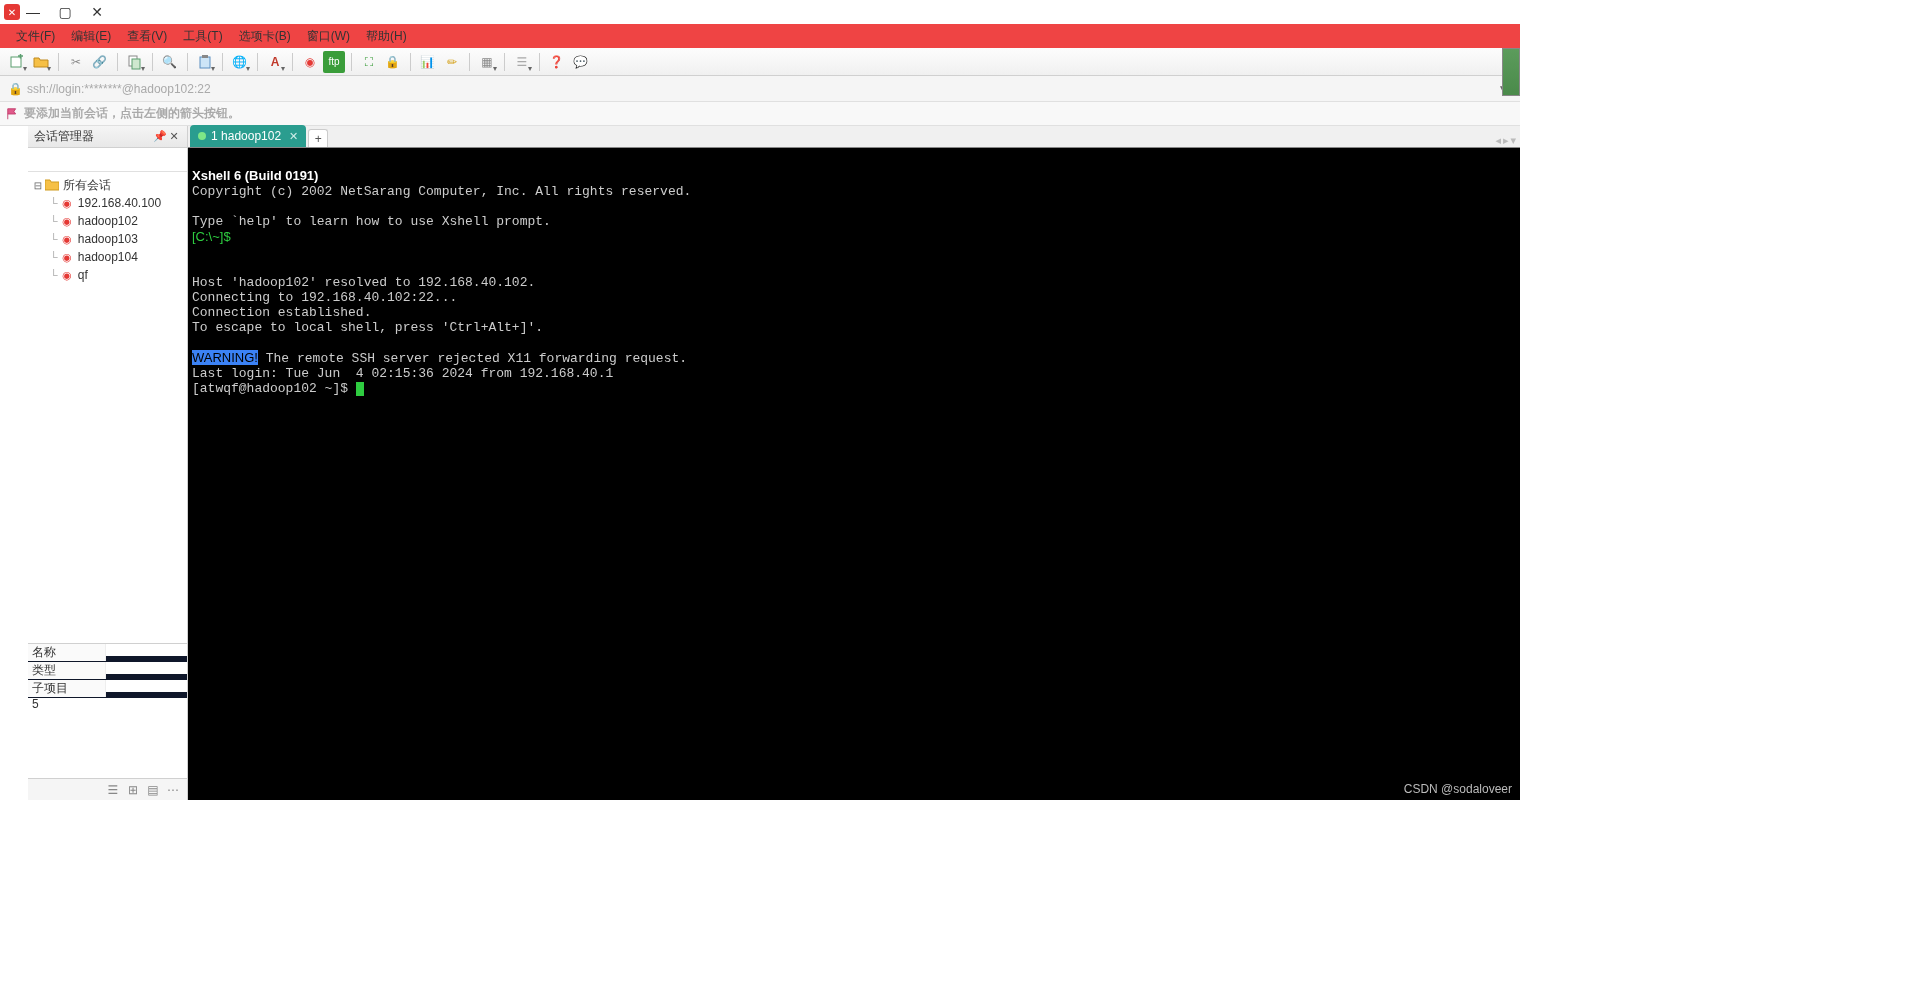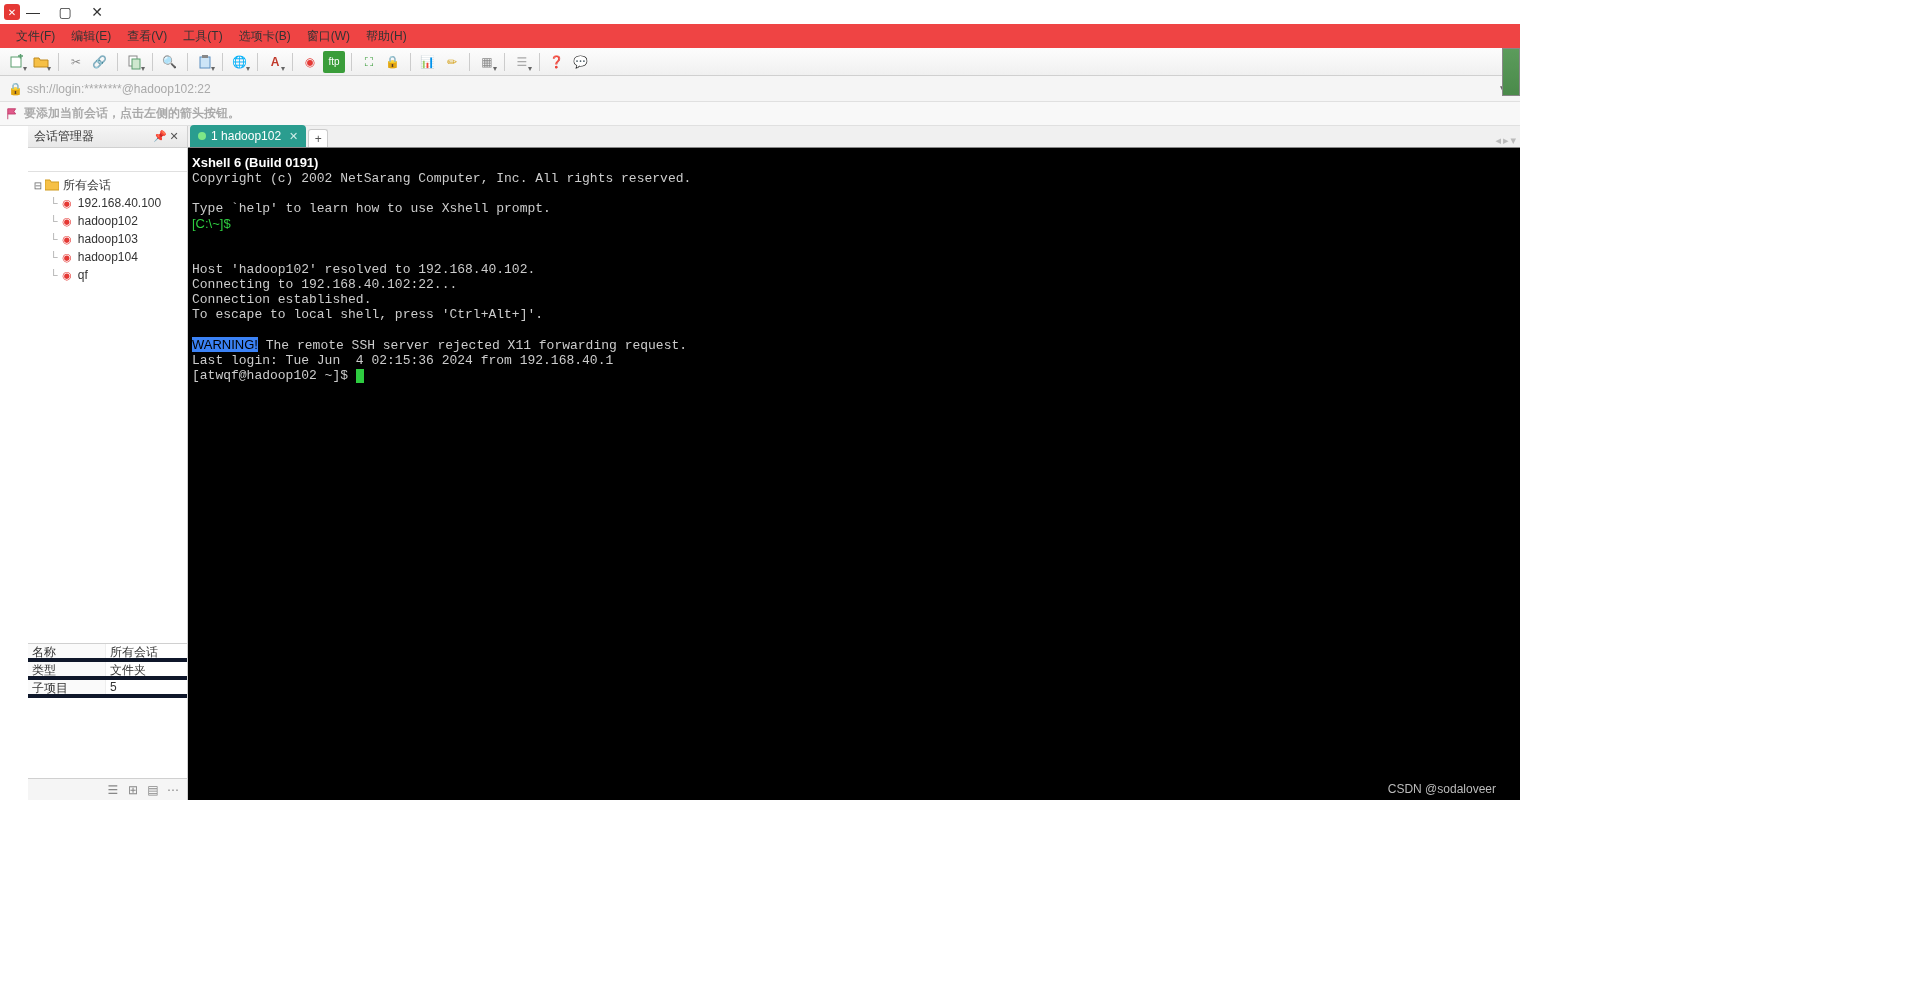--- a/index.html
+++ b/index.html
@@ -45,47 +45,47 @@
     .sidebar-search .mag { color: #888; font-size: 13px; padding: 0 4px; }
     .tree { flex: 1; overflow: auto; padding: 4px 0; }
     .tree-row { display: flex; align-items: center; height: 18px; padding: 0 4px; cursor: pointer; font-size: 12px; }
     .tree-toggle { width: 12px; text-align: center; color: #666; font-size: 10px; }
     .tree-indent { width: 18px; }
     .tree-icon { width: 16px; height: 14px; display: inline-flex; align-items: center; justify-content: center; margin-right: 3px; }
     .folder-icon { fill: #f6c046; stroke: #d09b1e; }
     .session-icon { color: #e53935; font-size: 11px; }
     .link-line { color: #aaa; font-size: 11px; margin-right: 1px; }
     .props { border-top: 1px solid #d0d0d0; }
-    .props-row { display: flex; height: 18px; border-bottom: 4px solid #0f172a; font-size: 12px; }
+    .props-row { display: flex; height: 18px; border-bottom: 6px solid #0f172a; font-size: 12px; flex-direction: column; }
     .props-row .k { width: 78px; padding: 0 4px; background: #fafafa; border-right: 1px solid #eee; }
     .props-row .v { flex: 1; padding: 0 4px; }
     .props-blank { height: 80px; }
     .sidebar-footer { height: 22px; display: flex; align-items: center; justify-content: flex-end; gap: 4px; padding: 0 6px; border-top: 1px solid #d0d0d0; background: #f5f5f5; }
     .sf-btn { width: 16px; height: 16px; display: flex; align-items: center; justify-content: center; cursor: pointer; }
     
     
     .content { flex: 1; display: flex; flex-direction: column; min-width: 0; }
     .tabstrip { height: 22px; display: flex; align-items: flex-end; background: #f0f0f0; border-bottom: 1px solid #888; padding-left: 2px; }
     .tab { height: 22px; display: flex; align-items: center; padding: 0 8px; background: #2a9d8f; color: #fff; font-size: 12px; border-top-left-radius: 4px; border-top-right-radius: 4px; margin-right: 2px; cursor: pointer; }
     .tab .dot { width: 8px; height: 8px; border-radius: 50%; background: #7ee787; margin-right: 5px; }
     .tab .close { margin-left: 8px; font-size: 11px; color: #d0eee9; }
     .newtab { width: 20px; height: 18px; background: #fff; border: 1px solid #ccc; border-bottom: none; display: flex; align-items: center; justify-content: center; cursor: pointer; color: #555; border-top-left-radius: 3px; border-top-right-radius: 3px;}
     .tabstrip-nav { margin-left: auto; display: flex; gap: 2px; padding-right: 4px; color: #bbb; }
     .tabstrip-nav span { cursor: pointer; font-size: 11px; }
-    .terminal { flex: 1; background: #000; color: #ccc; font-family: "Consolas", "Courier New", monospace; font-size: 13px; line-height: 15px; padding: 7px 4px; overflow: auto; white-space: pre; }
+    .terminal { flex: 1; background: #000; color: #ccc; font-family: "Consolas", "Courier New", monospace; font-size: 13px; line-height: 15px; padding: 20px 4px; overflow: auto; white-space: pre; }
     .t-bold { font-weight: bold; color: #fff; }
     .t-green { color: #2ecc40; }
     .t-bg-white { background: #3b82f6; color: #000; }
     .cursor { display: inline-block; width: 8px; height: 14px; background: #2ecc40; vertical-align: middle; }
     
     
     .right-edge { position: absolute; right: 0; top: 48px; width: 18px; height: 48px; background: linear-gradient(#5c9c5c,#4a8a4a); border: 1px solid #888; }
     
     
-    .watermark { position: absolute; right: 24px; bottom: 4px; color: #bbb; font-size: 12px; }
+    .watermark { position: absolute; right: 8px; bottom: 4px; color: #bbb; font-size: 12px; }
   </style>
 </head>
 <body>
 
 <div class="titlebar">
   <div class="app-icon">✕</div>
   <div class="win-controls">
     <div class="win-btn">—</div>
     <div class="win-btn">▢</div>
     <div class="win-btn">✕</div>

